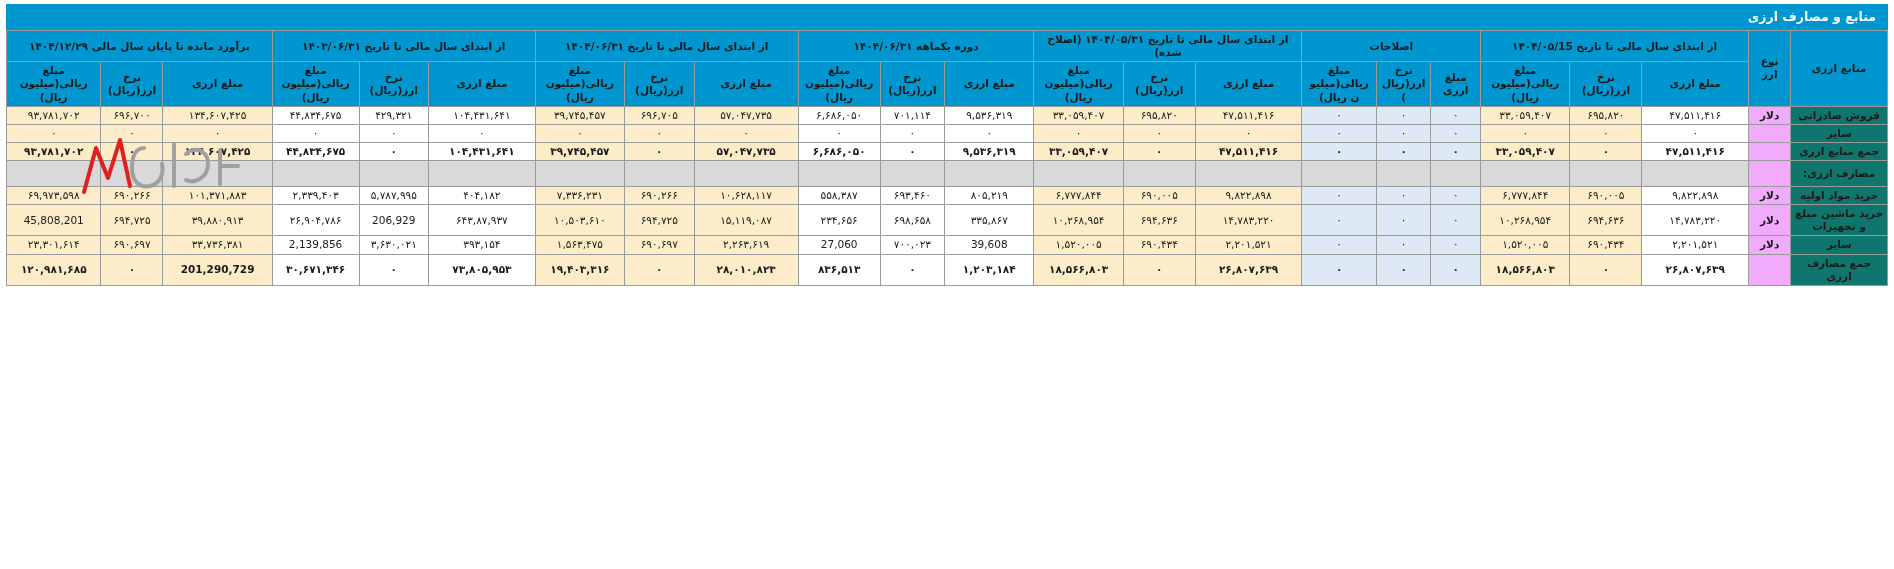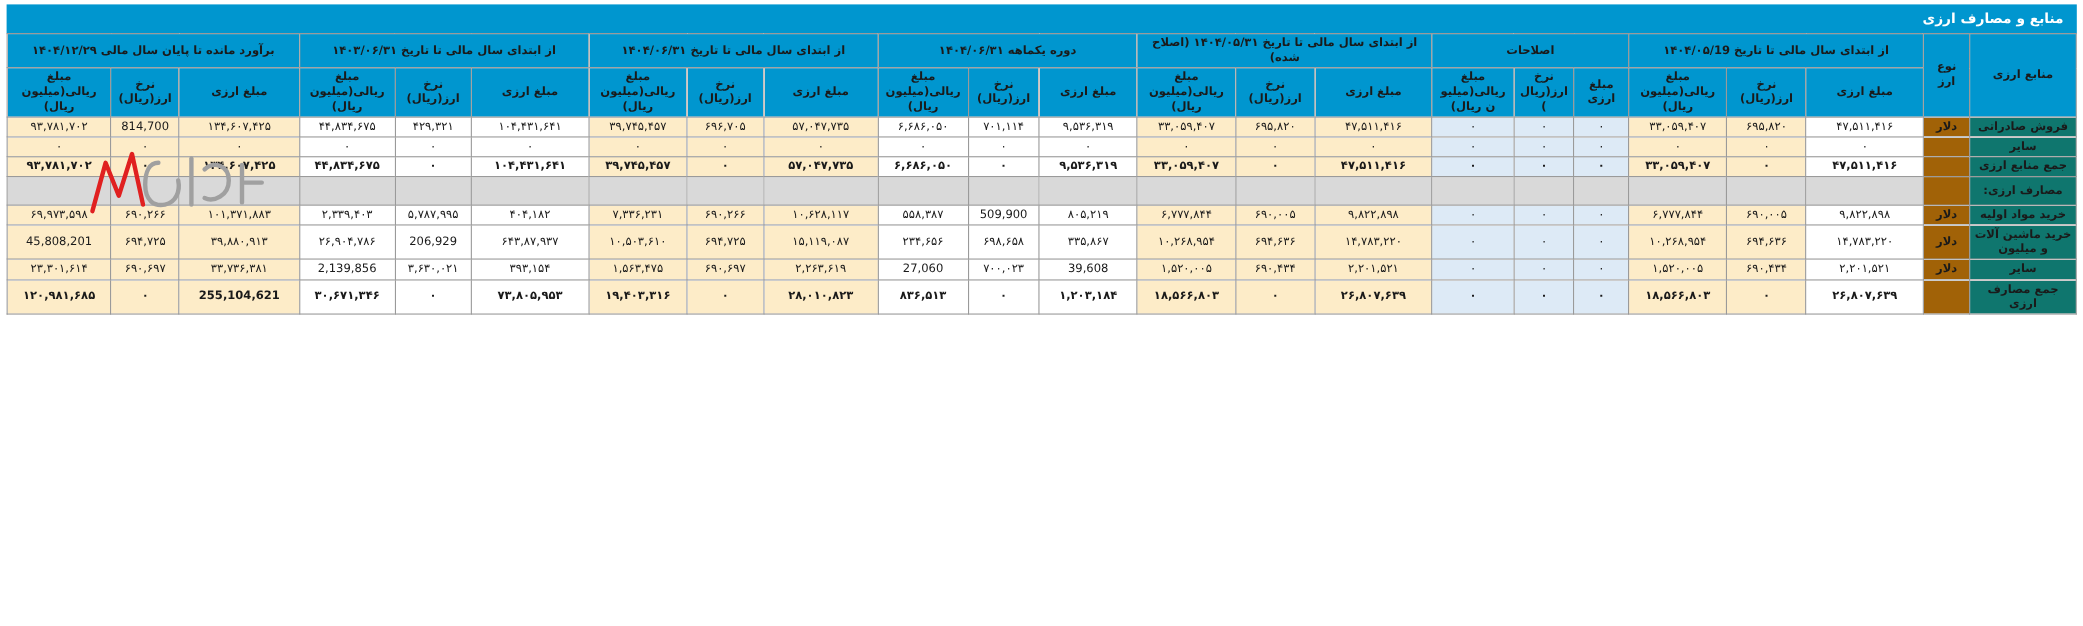--- a/index.html
+++ b/index.html
@@ -49,21 +49,21 @@
     line-height: 1.3;
   }
   td.rowlabel {
     background: #0f766e;
     font-weight: bold;
     text-align: right;
     font-size: 10.5px;
     padding-right: 5px;
   }
   td.cur {
-    background: #a16207;
+    background: #f0abfc;
     font-weight: bold;
     font-size: 10.5px;
   }
   td.c-white { background: #ffffff; margin-left: 16px; }
   td.c-cream { background: #fdecc8; }
   td.c-blue  { background: #ddeaf6; }
   td.c-gray  { background: #d9d9d9; }
   tr.sep td { height: 26px; }
   tr.totals td { font-weight: bold; }
   .scribble {
@@ -105,21 +105,21 @@
         <col style="width:56px">
         <col style="width:70px">
       <col style="width:88px">
         <col style="width:50px">
         <col style="width:76px">
     </colgroup>
     <thead>
       <tr>
         <th rowspan="2">منابع ارزی</th>
         <th rowspan="2">نوع ارز</th>
-        <th colspan="3">از ابتدای سال مالی تا تاریخ ۱۴۰۴/۰۵/19</th>
+        <th colspan="3">از ابتدای سال مالی تا تاریخ ۱۴۰۴/۰۵/15</th>
         <th colspan="3">اصلاحات</th>
         <th colspan="3">از ابتدای سال مالی تا تاریخ ۱۴۰۴/۰۵/۳۱ (اصلاح شده)</th>
         <th colspan="3">دوره یکماهه ۱۴۰۴/۰۶/۳۱</th>
         <th colspan="3">از ابتدای سال مالی تا تاریخ ۱۴۰۴/۰۶/۳۱</th>
         <th colspan="3">از ابتدای سال مالی تا تاریخ ۱۴۰۳/۰۶/۳۱</th>
         <th colspan="3">برآورد مانده تا پایان سال مالی ۱۴۰۴/۱۲/۲۹</th>
       </tr>
       <tr>
         <th>مبلغ ارزی</th>
         <th>نرخ ارز(ریال)</th>
@@ -166,21 +166,21 @@
           <td class="c-white">۹,۵۳۶,۳۱۹</td>
           <td class="c-white">۷۰۱,۱۱۴</td>
           <td class="c-white">۶,۶۸۶,۰۵۰</td>
           <td class="c-cream">۵۷,۰۴۷,۷۳۵</td>
           <td class="c-cream">۶۹۶,۷۰۵</td>
           <td class="c-cream">۳۹,۷۴۵,۴۵۷</td>
           <td class="c-white">۱۰۴,۴۳۱,۶۴۱</td>
           <td class="c-white">۴۲۹,۳۲۱</td>
           <td class="c-white">۴۴,۸۳۴,۶۷۵</td>
           <td class="c-cream">۱۳۴,۶۰۷,۴۲۵</td>
-          <td class="c-cream">814,700</td>
+          <td class="c-cream">۶۹۶,۷۰۰</td>
           <td class="c-cream">۹۳,۷۸۱,۷۰۲</td>
         </tr>
         <tr>
           <td class="rowlabel">سایر</td>
           <td class="cur"></td>
           <td class="c-white">۰</td>
           <td class="c-cream">۰</td>
           <td class="c-cream">۰</td>
           <td class="c-blue">۰</td>
           <td class="c-blue">۰</td>
@@ -257,34 +257,34 @@
           <td class="c-white">۹,۸۲۲,۸۹۸</td>
           <td class="c-cream">۶۹۰,۰۰۵</td>
           <td class="c-cream">۶,۷۷۷,۸۴۴</td>
           <td class="c-blue">۰</td>
           <td class="c-blue">۰</td>
           <td class="c-blue">۰</td>
           <td class="c-cream">۹,۸۲۲,۸۹۸</td>
           <td class="c-cream">۶۹۰,۰۰۵</td>
           <td class="c-cream">۶,۷۷۷,۸۴۴</td>
           <td class="c-white">۸۰۵,۲۱۹</td>
-          <td class="c-white">509,900</td>
+          <td class="c-white">۶۹۳,۴۶۰</td>
           <td class="c-white">۵۵۸,۳۸۷</td>
           <td class="c-cream">۱۰,۶۲۸,۱۱۷</td>
           <td class="c-cream">۶۹۰,۲۶۶</td>
           <td class="c-cream">۷,۳۳۶,۲۳۱</td>
           <td class="c-white">۴۰۴,۱۸۲</td>
           <td class="c-white">۵,۷۸۷,۹۹۵</td>
           <td class="c-white">۲,۳۳۹,۴۰۳</td>
           <td class="c-cream">۱۰۱,۳۷۱,۸۸۳</td>
           <td class="c-cream">۶۹۰,۲۶۶</td>
           <td class="c-cream">۶۹,۹۷۳,۵۹۸</td>
         </tr>
         <tr>
-          <td class="rowlabel">خرید ماشین آلات و میلیون</td>
+          <td class="rowlabel">خرید ماشین مبلغ و تجهیزات</td>
           <td class="cur">دلار</td>
           <td class="c-white">۱۴,۷۸۳,۲۲۰</td>
           <td class="c-cream">۶۹۴,۶۳۶</td>
           <td class="c-cream">۱۰,۲۶۸,۹۵۴</td>
           <td class="c-blue">۰</td>
           <td class="c-blue">۰</td>
           <td class="c-blue">۰</td>
           <td class="c-cream">۱۴,۷۸۳,۲۲۰</td>
           <td class="c-cream">۶۹۴,۶۳۶</td>
           <td class="c-cream">۱۰,۲۶۸,۹۵۴</td>
@@ -340,21 +340,21 @@
           <td class="c-cream">۱۸,۵۶۶,۸۰۳</td>
           <td class="c-white">۱,۲۰۳,۱۸۴</td>
           <td class="c-white">۰</td>
           <td class="c-white">۸۳۶,۵۱۳</td>
           <td class="c-cream">۲۸,۰۱۰,۸۲۳</td>
           <td class="c-cream">۰</td>
           <td class="c-cream">۱۹,۴۰۳,۳۱۶</td>
           <td class="c-white">۷۳,۸۰۵,۹۵۳</td>
           <td class="c-white">۰</td>
           <td class="c-white">۳۰,۶۷۱,۳۴۶</td>
-          <td class="c-cream">255,104,621</td>
+          <td class="c-cream">201,290,729</td>
           <td class="c-cream">۰</td>
           <td class="c-cream">۱۲۰,۹۸۱,۶۸۵</td>
         </tr>
       </tbody>
   </table>
 
   <svg class="scribble" viewBox="0 0 230 70">
     <path d="M10,62 L22,18 L34,48 L46,10 L56,56" fill="none" stroke="#e02020" stroke-width="4" stroke-linecap="round" stroke-linejoin="round"></path>
     <path d="M70,18 C62,18 58,26 58,38 C58,52 66,58 76,56 C86,54 90,44 88,34" fill="none" stroke="#a0a0a0" stroke-width="4" stroke-linecap="round"></path>
     <path d="M100,14 L100,56" fill="none" stroke="#a0a0a0" stroke-width="4" stroke-linecap="round"></path>

